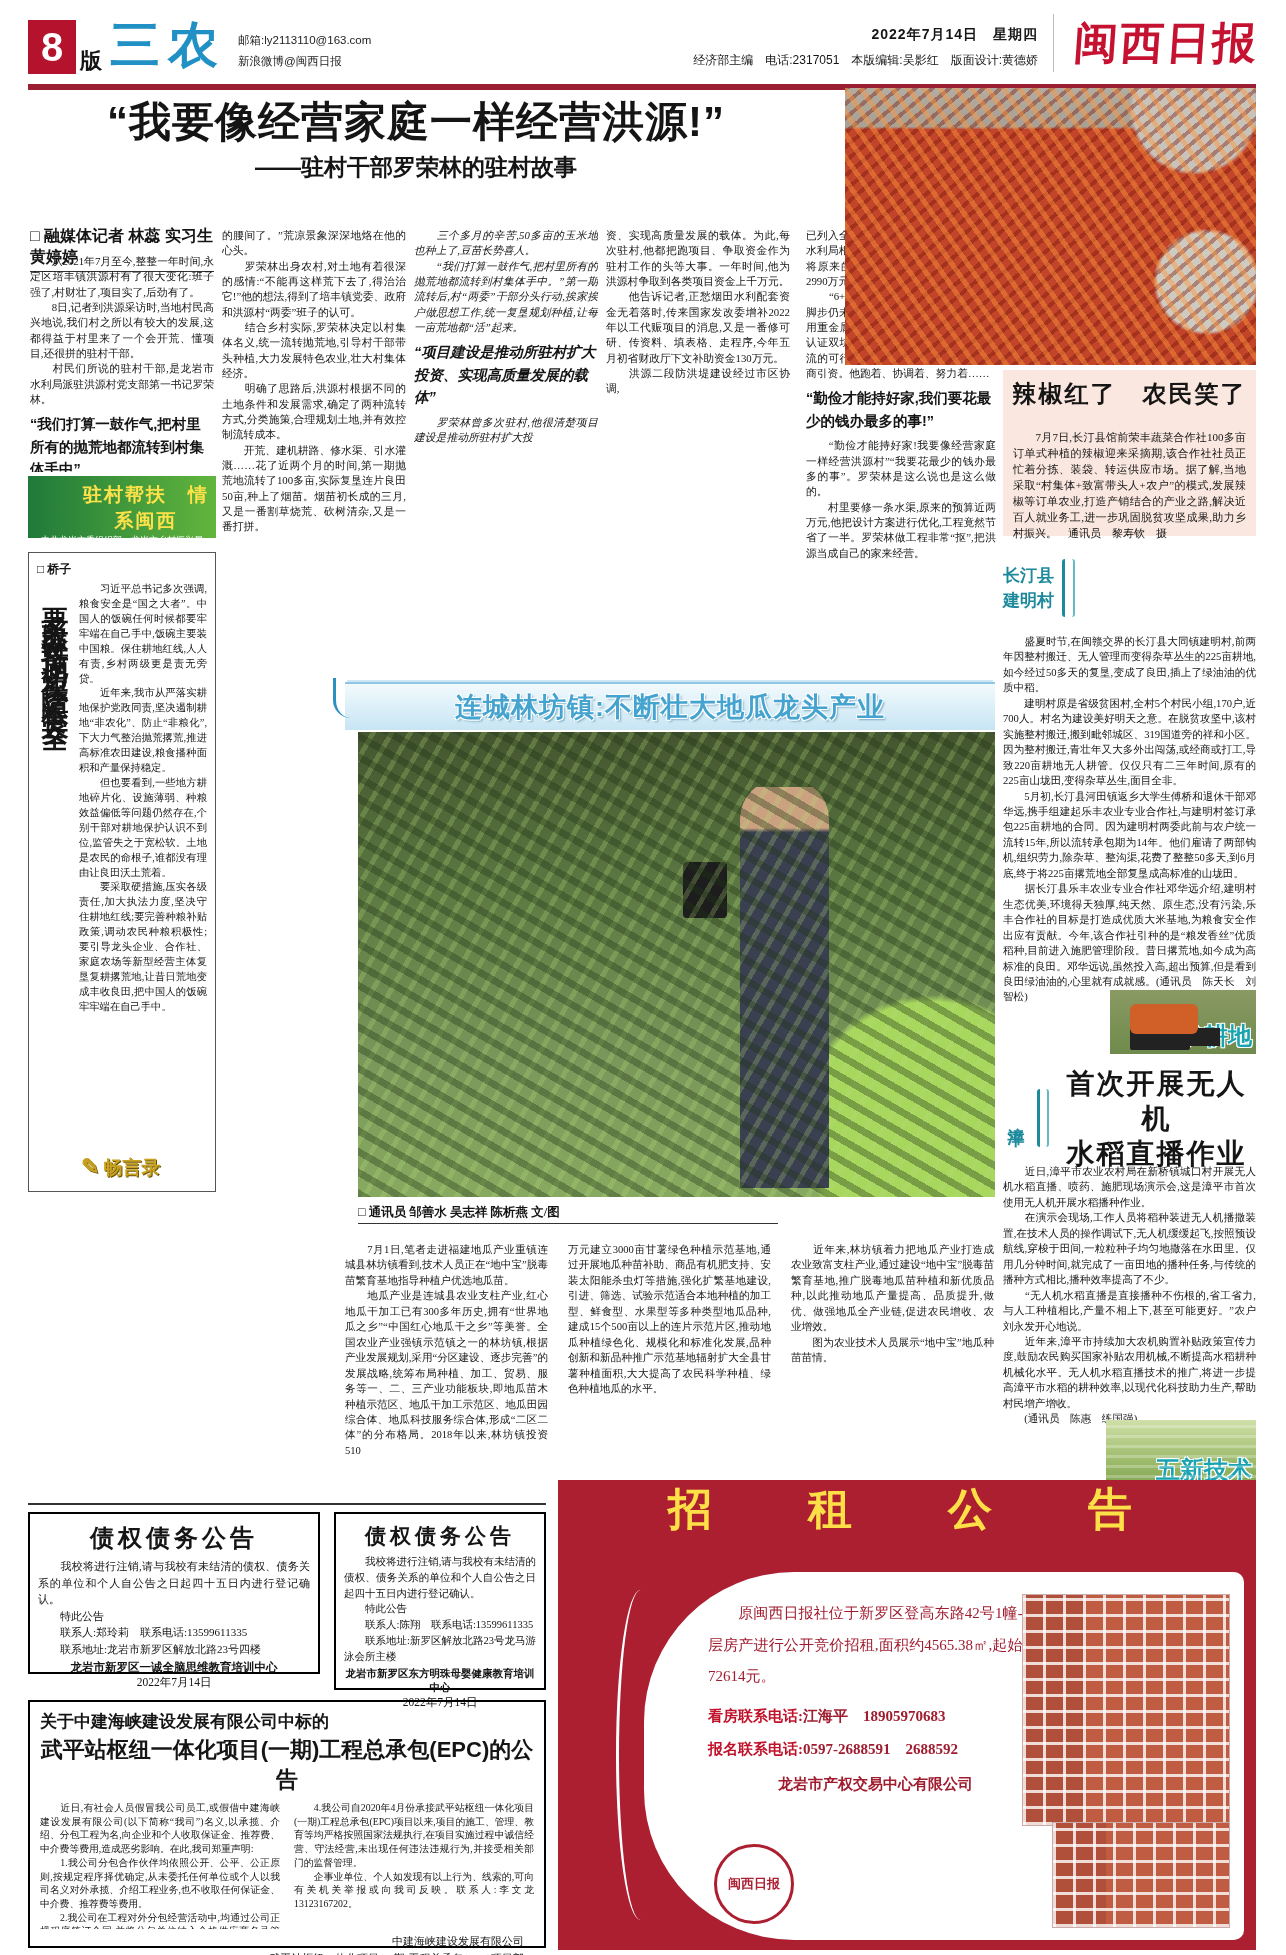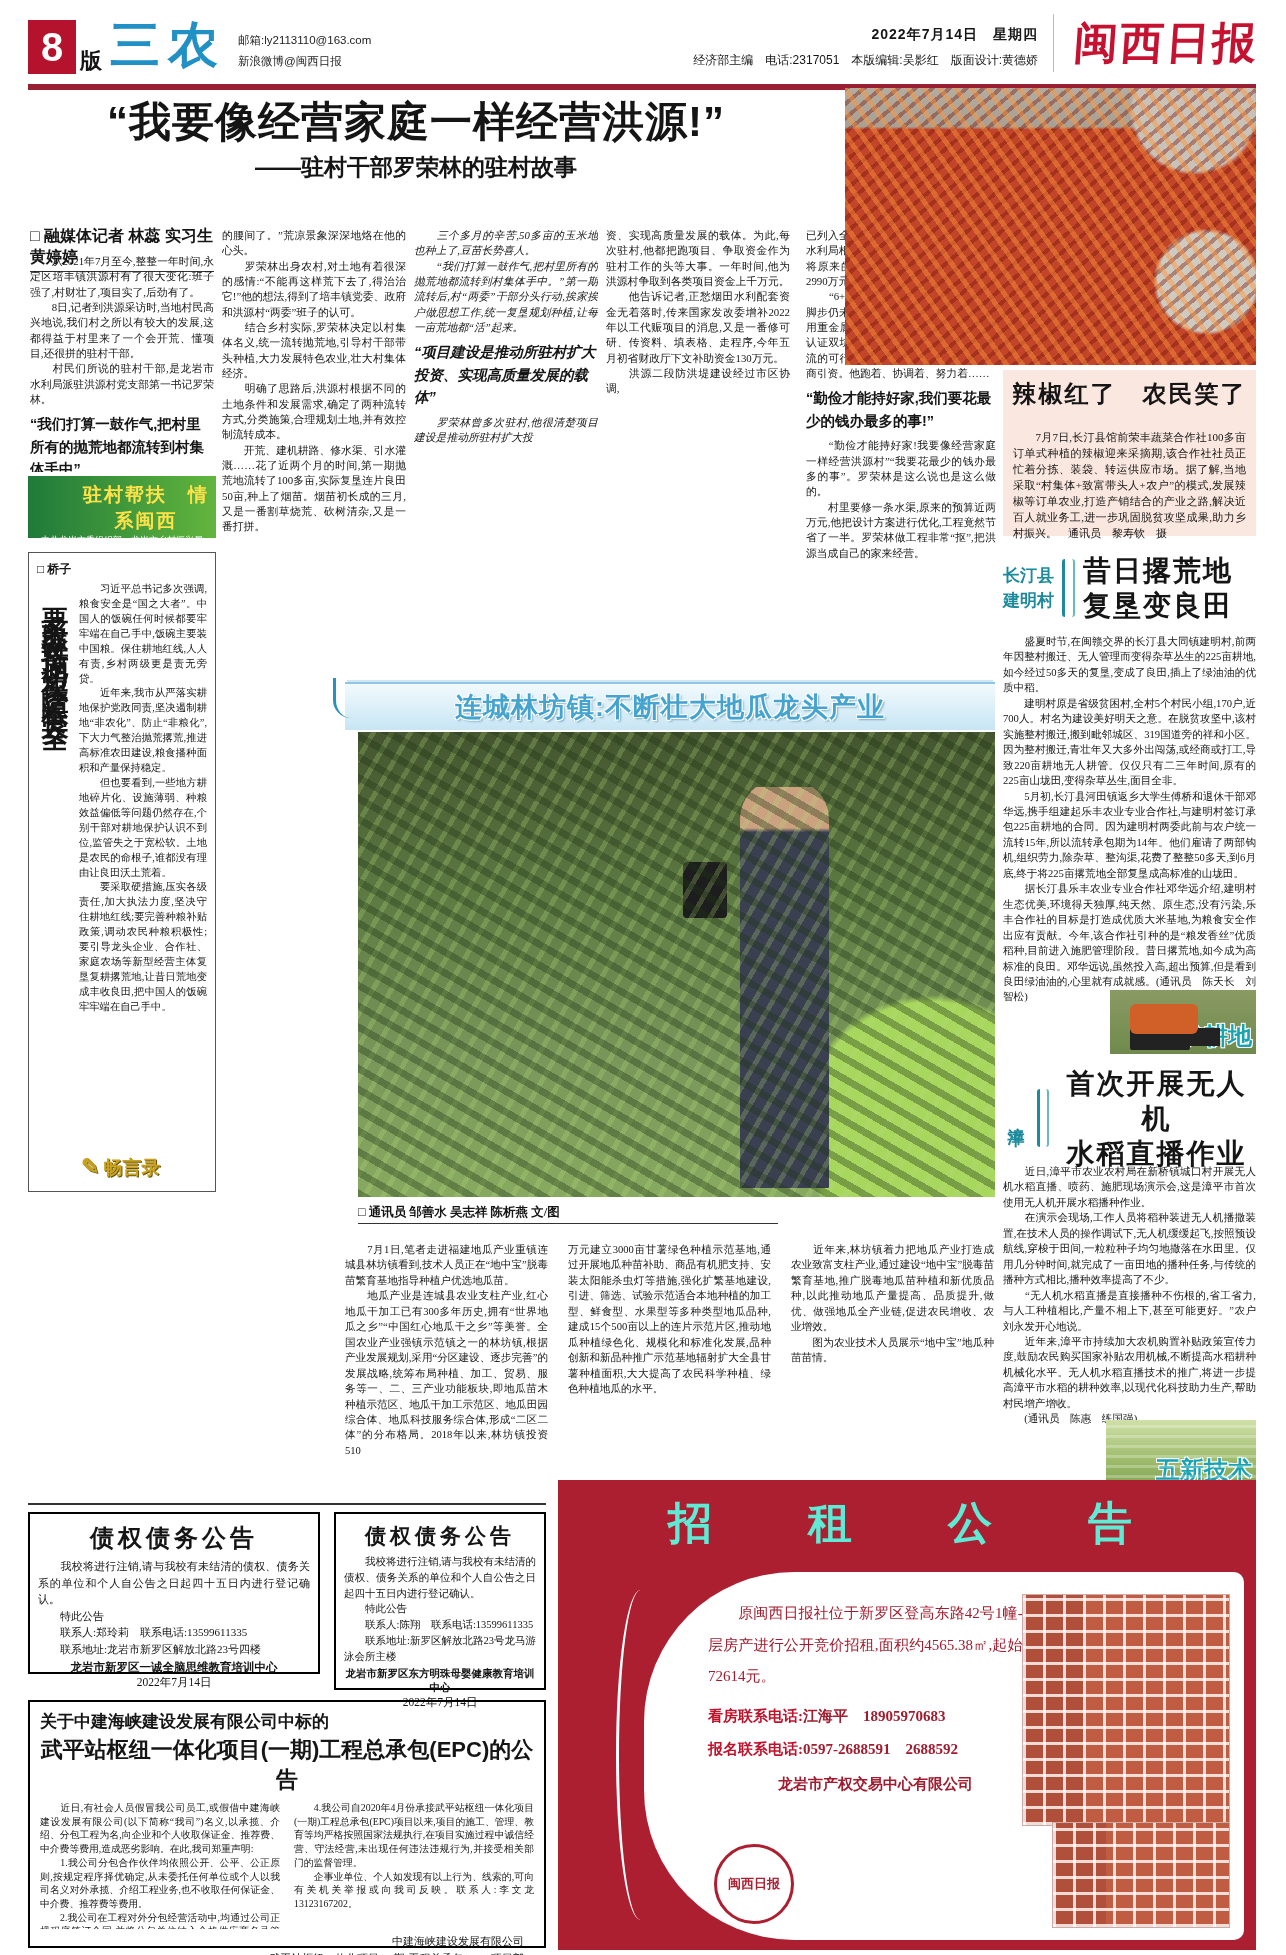--- a/index.html
+++ b/index.html
@@ -129,22 +129,22 @@
   .epcbox{position:absolute;left:28px;top:1700px;width:518px;height:248px;border:2px solid #000;
           box-sizing:border-box;padding:8px 10px;}
   .epc-t1{font-family:Liberation Sans, sans-serif;font-size:17px;font-weight:bold;text-align:left;}
   .epc-t2{font-family:"Liberation Sans",sans-serif;font-size:22px;font-weight:bold;text-align:center;
           margin:2px 0 6px 0;}
   .epc-cols{column-count:2;column-gap:14px;height:128px;overflow:hidden;font-size:9.8px;line-height:1.4;}
   .epc-sign{text-align:right;font-size:11px;line-height:1.5;margin-top:4px;padding-right:10px;}
 
   
   .zzbox{position:absolute;left:558px;top:1480px;width:698px;height:470px;background:#ac1f30;}
-  .zz-title{color:#5eead4;font-family:"Liberation Sans",sans-serif;font-weight:bold;font-size:44px;
-            letter-spacing:26px;text-align:center;padding-top:14px;margin-left:12px;}
+  .zz-title{color:#fde047;font-family:"Liberation Sans",sans-serif;font-weight:bold;font-size:44px;
+            letter-spacing:26px;text-align:center;margin-left:12px;}
   .zz-arc{position:absolute;left:58px;top:110px;width:46px;height:330px;
           border-left:3px solid #fff;border-radius:50%;}
   .zz-panel{position:absolute;left:86px;top:92px;right:12px;bottom:10px;background:#fff;
             border-radius:150px 10px 10px 150px;padding:26px 16px 12px 64px;box-sizing:border-box;
             color:#a01c2f;}
   .zz-para{font-size:15px;line-height:2.1;width:360px;white-space:pre-wrap;text-align:justify;}
   .zz-phone{font-size:15px;font-weight:bold;margin-top:14px;}
   .zz-phone .lb{color:#c0122b;}
   .zz-company{font-size:15px;font-weight:bold;margin:16px 0 0 70px;}
   .ph-brick{background:
@@ -221,24 +221,20 @@
     <div class="pink-title">辣椒红了　农民笑了</div>
     <div class="pink-body flow">　　7月7日,长汀县馆前荣丰蔬菜合作社100多亩订单式种植的辣椒迎来采摘期,该合作社社员正忙着分拣、装袋、转运供应市场。据了解,当地采取“村集体+致富带头人+农户”的模式,发展辣椒等订单农业,打造产销结合的产业之路,解决近百人就业务工,进一步巩固脱贫攻坚成果,助力乡村振兴。　通讯员　黎寿钦　摄</div>
   </div>
 
   <div class="abs" style="left:1003px;top:546px;width:253px;height:84px;display:flex;align-items:center;">
     <div class="tlabel">
       <div>长汀县</div>
         <div>建明村</div>
     </div>
     <div class="tbars"></div>
-    <div class="bighead">
-      <div>昔日撂荒地</div>
-        <div>复垦变良田</div>
-    </div>
   </div>
   <div class="colbox" style="left:1003px;top:634px;width:253px;height:420px;">
     <div class="artbody flow" style="height:420px;">　　盛夏时节,在闽赣交界的长汀县大同镇建明村,前两年因整村搬迁、无人管理而变得杂草丛生的225亩耕地,如今经过50多天的复垦,变成了良田,插上了绿油油的优质中稻。
 　　建明村原是省级贫困村,全村5个村民小组,170户,近700人。村名为建设美好明天之意。在脱贫攻坚中,该村实施整村搬迁,搬到毗邻城区、319国道旁的祥和小区。因为整村搬迁,青壮年又大多外出闯荡,或经商或打工,导致220亩耕地无人耕管。仅仅只有二三年时间,原有的225亩山垅田,变得杂草丛生,面目全非。
 　　5月初,长汀县河田镇返乡大学生傅桥和退休干部邓华远,携手组建起乐丰农业专业合作社,与建明村签订承包225亩耕地的合同。因为建明村两委此前与农户统一流转15年,所以流转承包期为14年。他们雇请了两部钩机,组织劳力,除杂草、整沟渠,花费了整整50多天,到6月底,终于将225亩撂荒地全部复垦成高标准的山垅田。
 　　据长汀县乐丰农业专业合作社邓华远介绍,建明村生态优美,环境得天独厚,纯天然、原生态,没有污染,乐丰合作社的目标是打造成优质大米基地,为粮食安全作出应有贡献。今年,该合作社引种的是“粮发香丝”优质稻种,目前进入施肥管理阶段。昔日撂荒地,如今成为高标准的良田。邓华远说,虽然投入高,超出预算,但是看到良田绿油油的,心里就有成就感。(通讯员　陈天长　刘智松)</div>
     <div class="photo ph-tractor" style="right:0;bottom:0;width:146px;height:64px;">
       <div class="wmark">保护耕地</div>
     </div>
   </div>

